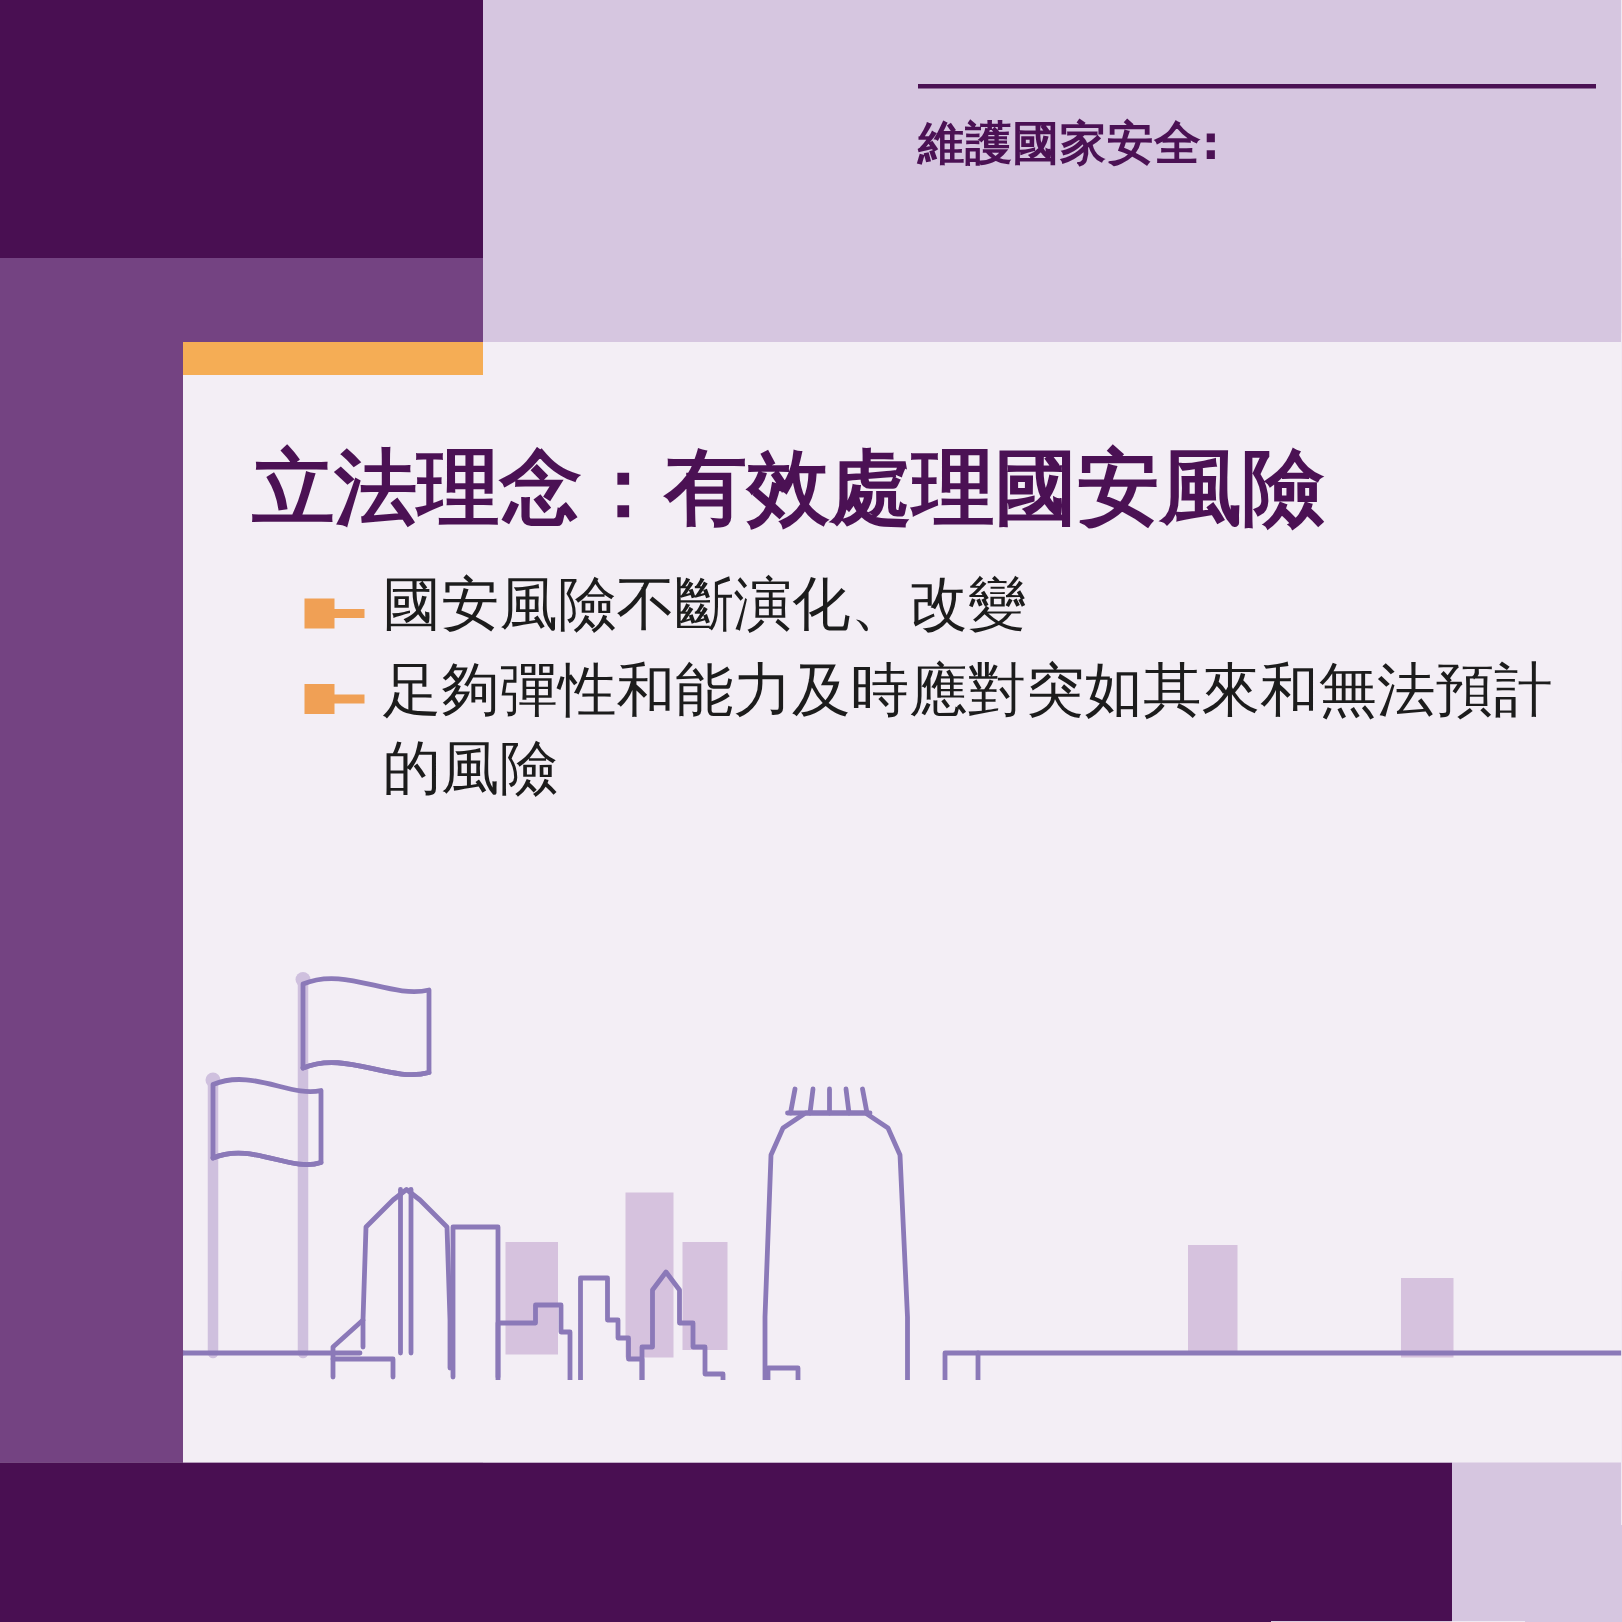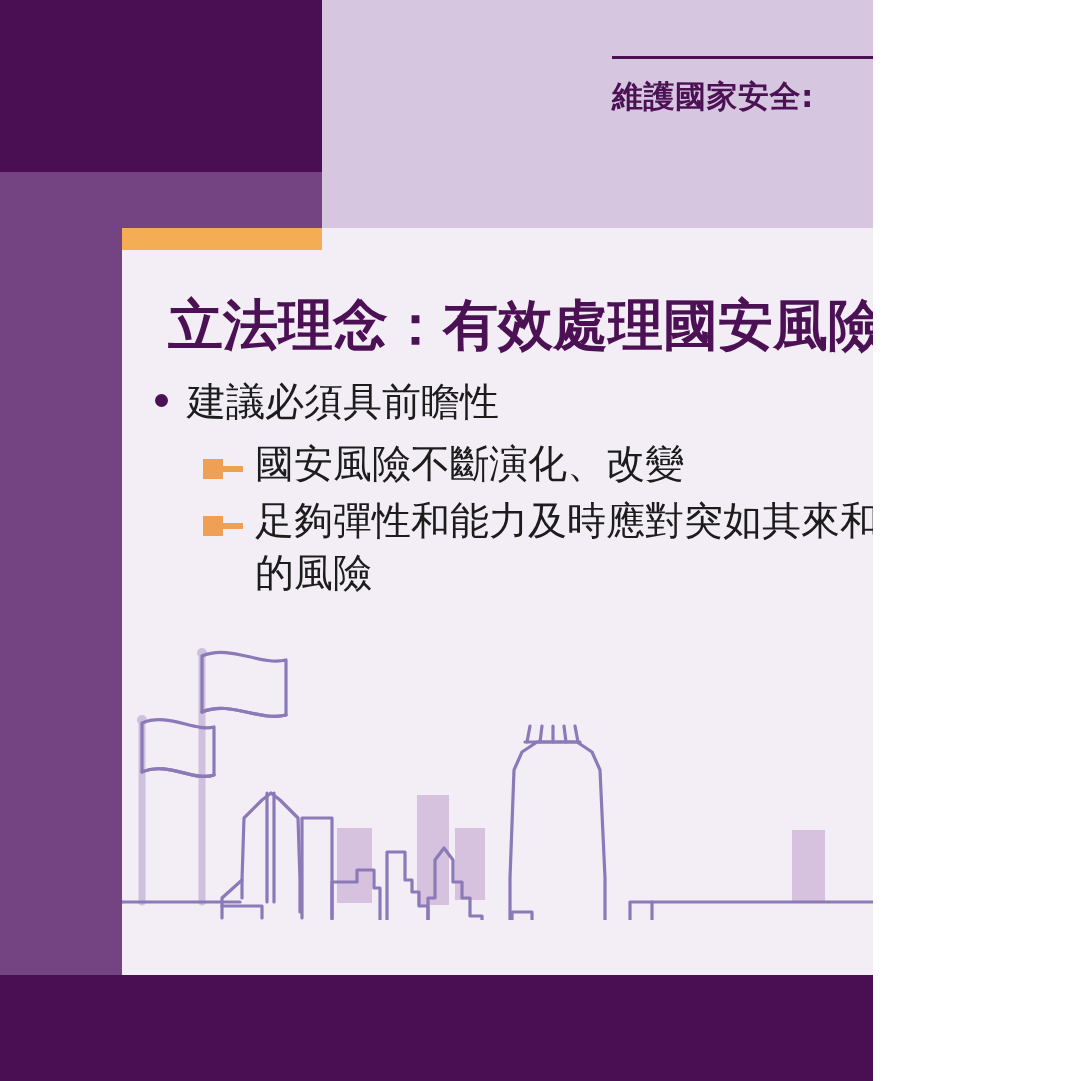--- a/index.html
+++ b/index.html
@@ -2,21 +2,21 @@
 <html><head>
 <meta charset="utf-8">
 <style>
   html, body {
     margin: 0;
     padding: 0;
     background: #ffffff;
   }
   #slide {
     position: relative;
-    width: 873px;
+    width: 1081px;
     height: 1081px;
     overflow: hidden;
     background: #d8c8e2;
     font-family: "DejaVu Sans", "Liberation Sans", sans-serif;
   }
 
   
   .bg-lavender {
     position: absolute;
     left: 0; top: 0;
@@ -179,24 +179,20 @@
 
   <div class="header">
     <div class="header-rule"></div>
     <div class="header-line">維護國家安全:</div>
   </div>
 
   <div class="title">立法理念：有效處理國安風險</div>
 
   <div class="bullets">
 
-    <div class="bullet-l1">
-      <span class="dot"></span>
-      <span class="bullet-l1-text">建議必須具前瞻性</span>
-    </div>
 
     <div class="bullet-l2">
       <span class="arrow">
         <span class="sq"></span>
           <span class="ln"></span>
       </span>
       <span class="bullet-l2-text">國安風險不斷演化、改變</span>
     </div>
 
     <div class="bullet-l2">

